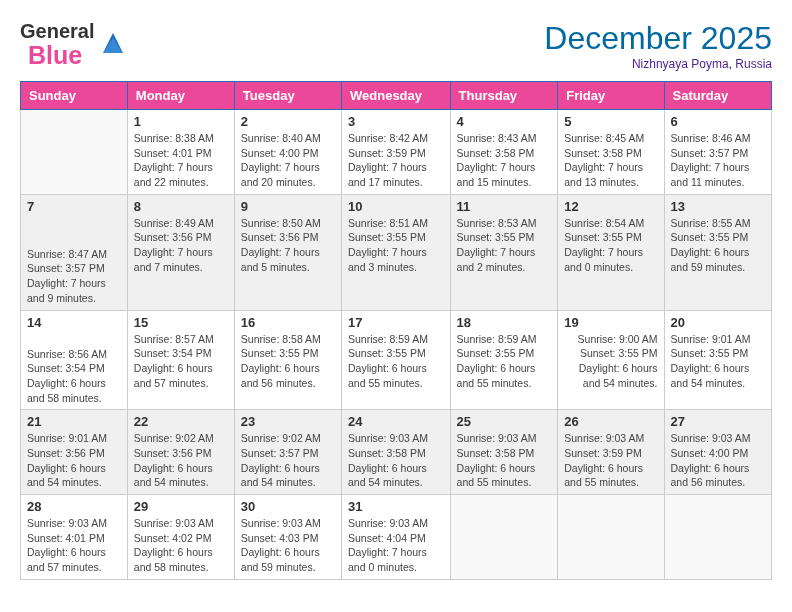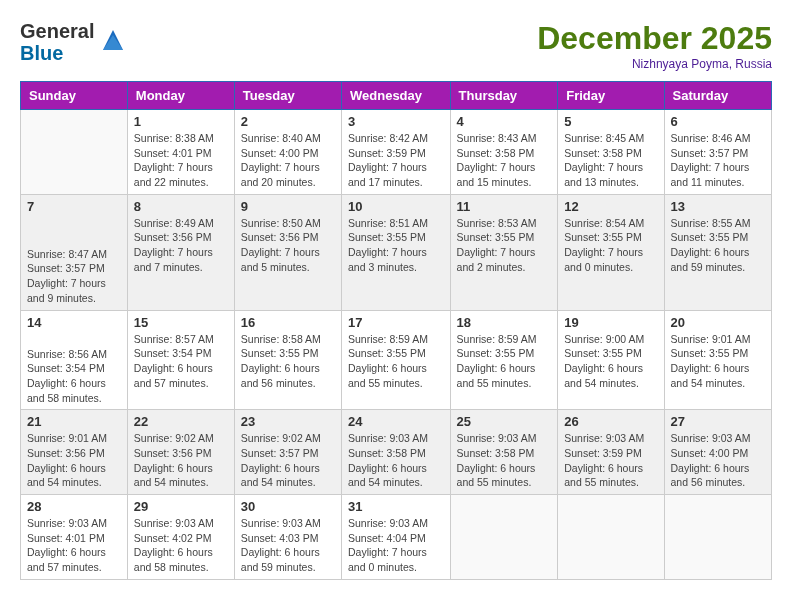--- a/index.html
+++ b/index.html
@@ -19,34 +19,34 @@
     .logo {
       display: flex;
       flex-direction: column;
       align-items: flex-end;
     }
     .title-area {
       text-align: right;
     }
     .month-title {
       font-size: 32px;
-      font-weight: bold;
-      color: #4d7c0f;
+      font-weight: normal;
+      color: #0369a1;
     }
     .subtitle {
       font-size: 12px;
       color: #4c1d95;
     }
     .calendar {
       width: 100%;
       border-collapse: collapse;
       border: 1px solid #ccc;
     }
     .calendar th {
-      background-color: #a21caf;
+      background-color: #ec4899;
       color: #fff;
       text-align: left;
       padding: 6px 8px;
       font-size: 13px;
       border: 1px solid #2a6ab5;
       margin-top: 44px;
     }
     .calendar td {
       border: 1px solid #ccc;
       vertical-align: top;
@@ -74,21 +74,21 @@
     }
   </style>
 </head>
 <body>
 
 <div class="header-area">
   <div class="logo">
     <div style="display:flex;align-items:center;gap:4px;">
       <div style="display:flex;flex-direction:column;align-items:flex-start;">
         <span style="font-size:20px;font-weight:bold;color:#333;line-height:1.1;">General</span>
-        <span style="font-size:20px;font-weight:bold;color:#0369a1;line-height:1.1;">Blue</span>
+        <span style="font-size:25px;font-weight:bold;color:#ec4899;line-height:1.1;margin-left:8px;">Blue</span>
       </div>
       <div>
         <svg width="30" height="30" viewBox="0 0 30 30">
           <polygon points="5,25 15,5 25,25" fill="#1a6bbf"></polygon>
           <polygon points="5,25 15,10 25,25" fill="#4a9de0" opacity="0.6"></polygon>
         </svg>
       </div>
     </div>
   </div>
   <div class="title-area">
@@ -237,21 +237,21 @@
         </td>
         <td>
           <span class="day-number">18</span>
           <div class="day-info" style="white-space: pre-line;">Sunrise: 8:59 AM
 Sunset: 3:55 PM
 Daylight: 6 hours
 and 55 minutes.</div>
         </td>
         <td>
           <span class="day-number">19</span>
-          <div class="day-info" style="white-space: pre-line;">Sunrise: 9:00 AM
+          <div class="day-info" style="white-space: pre-line; text-align: right;">Sunrise: 9:00 AM
 Sunset: 3:55 PM
 Daylight: 6 hours
 and 54 minutes.</div>
         </td>
         <td>
           <span class="day-number">20</span>
           <div class="day-info" style="white-space: pre-line;">Sunrise: 9:01 AM
 Sunset: 3:55 PM
 Daylight: 6 hours
 and 54 minutes.</div>

